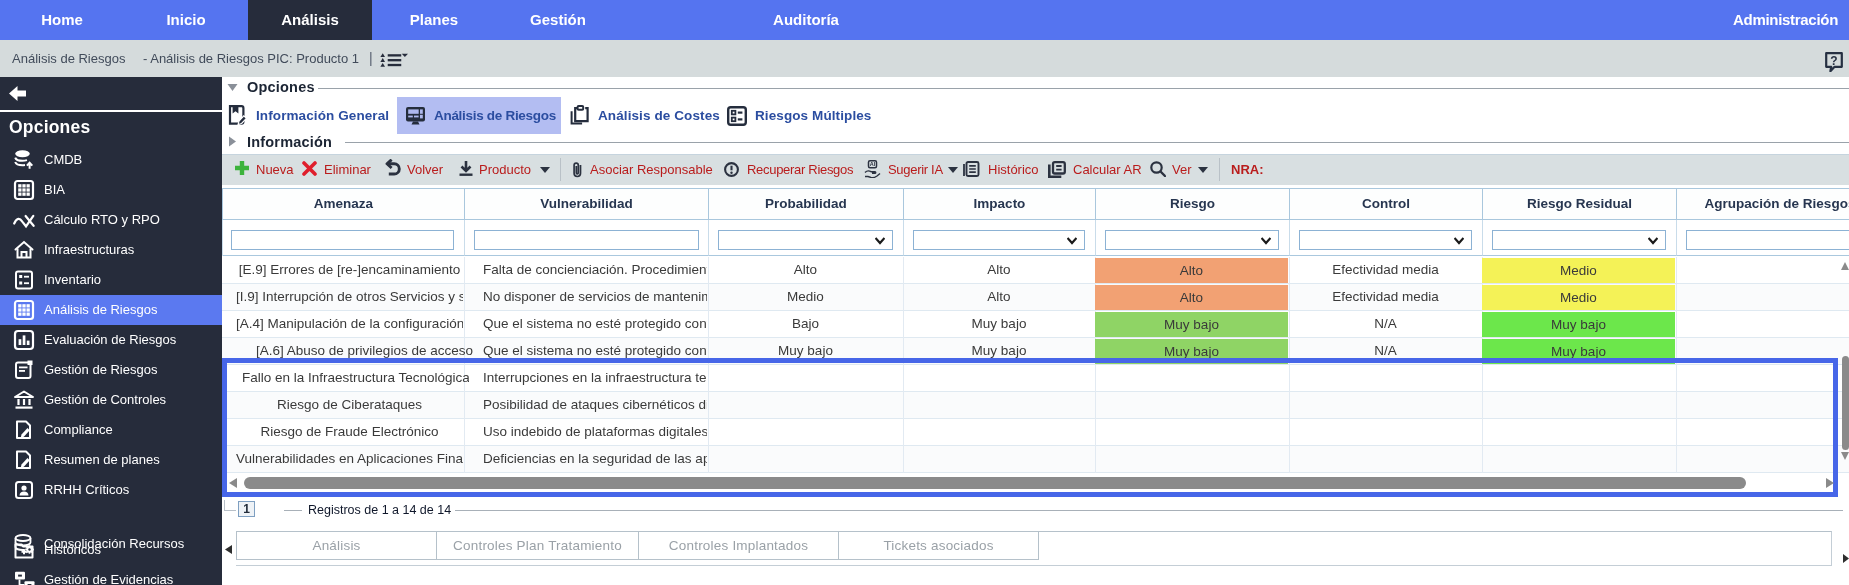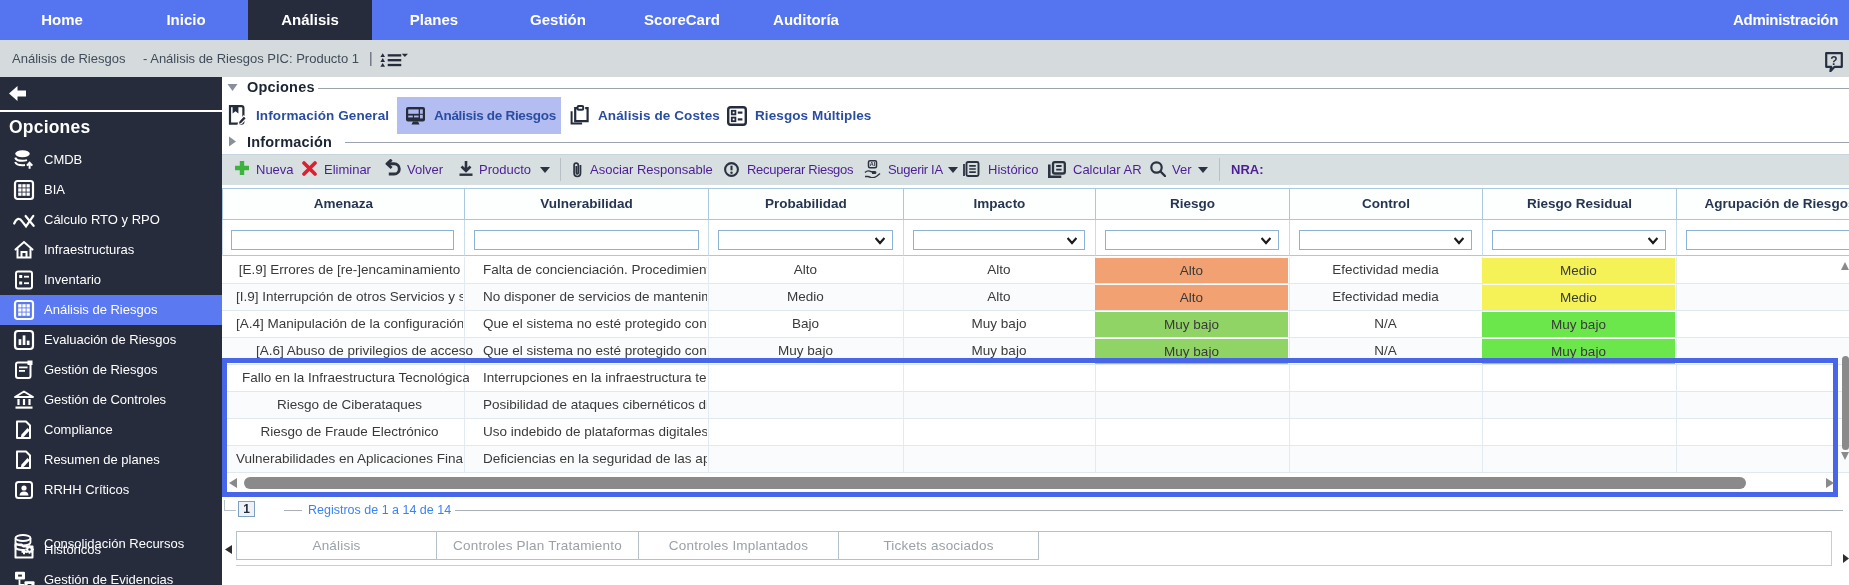--- a/index.html
+++ b/index.html
@@ -15,21 +15,21 @@
 .sitem{position:absolute;left:0;width:222px;height:30px}
 .sico{position:absolute;left:13px;top:4px;width:22px;height:22px}
 .slab{position:absolute;left:44px;top:0;height:30px;line-height:30px;font-size:13px;font-weight:400;letter-spacing:0;white-space:nowrap}
 
 .sechead{position:absolute;font-size:14.5px;font-weight:bold;color:#1c2534;letter-spacing:.2px}
 .secline{position:absolute;height:1px;background:#9aa2aa}
 
 .ttab{position:absolute;top:97px;height:37px;display:flex;align-items:center;font-size:13.5px;font-weight:bold;color:#2b4da0;letter-spacing:.1px}
 
 #tbar{left:222px;top:154px;width:1627px;height:31px;background:#d8dfe1;border-top:1px solid #c6d4de}
-.tb{position:absolute;top:0;height:31px;line-height:31px;font-size:13px;color:#4c1d95;white-space:nowrap}
+.tb{position:absolute;top:0;height:31px;line-height:31px;font-size:13px;color:#b91c1c;white-space:nowrap}
 .tsep{position:absolute;top:4px;height:23px;width:1px;background:#b9c1c7}
 
 .hcell{position:absolute;top:188px;height:32px;border:1px solid #a9c7dd;border-right:none;background:#fdfefe;text-align:center;line-height:30px;font-weight:bold;font-size:13.5px;color:#273650;overflow:hidden}
 .fcell{position:absolute;top:220px;height:36px;border-bottom:1px solid #aac8de;border-left:1px solid #c9dcea}
 .finput{position:absolute;top:230px;height:20px;border:1px solid #8cb2d4;background:#fff}
 .fsel{position:absolute;top:230px;height:20px;border:1px solid #8cb2d4;background:#fff}
 .chev{position:absolute;top:6px;width:10px;height:8px}
 .drow{position:absolute;left:222px;width:1627px;height:27px;border-bottom:1px solid #dfe9f1;background:#fff}
 .dcell{position:absolute;top:0;height:26px;line-height:26px;font-size:13.5px;color:#3a3a3a;white-space:nowrap;overflow:hidden}
 .dl{padding-left:14px;text-align:center}
@@ -42,21 +42,20 @@
 .btab{position:absolute;top:531px;height:29px;border:1px solid #b5c1ca;border-right:none;background:#fff;text-align:center;line-height:27px;font-size:13.5px;color:#9aa1a7;letter-spacing:.2px}
 </style></head>
 <body>
 
 <div class="abs" id="nav">
   <div class="navitem" style="left:0;width:124px">Home</div>
   <div class="navitem" style="left:124px;width:124px">Inicio</div>
   <div class="navitem active" style="left:248px;width:124px">Análisis</div>
   <div class="navitem" style="left:372px;width:124px">Planes</div>
   <div class="navitem" style="left:496px;width:124px">Gestión</div>
-  <div class="navitem" style="left:620px;width:124px">ScoreCard</div>
   <div class="navitem" style="left:744px;width:124px">Auditoría</div>
   <div class="navitem" style="right:11px;width:160px;text-align:right;letter-spacing:-.3px">Administración</div>
 </div>
 
 <div class="abs" id="crumb">
   <span class="abs" style="left:12px;top:11px">Análisis de Riesgos</span>
   <span class="abs" style="left:143px;top:11px">- Análisis de Riesgos PIC: Producto 1</span>
   <span class="abs" style="left:369px;top:10px;color:#555f6e;font-size:14px">|</span>
   <svg class="abs" style="left:380px;top:13px" width="28" height="14" viewBox="0 0 29 14">
     <g fill="#262c3b">
@@ -515,21 +514,21 @@
   </svg>
 <div class="abs sthumb" style="left:244px;top:477px;width:1502px;height:12px"></div>
 <svg class="abs" style="left:1826px;top:478px" width="8" height="10" viewBox="0 0 8 10">
     <path d="M0 0 L8 5 L0 10 Z" fill="#8a8a8a"></path>
   </svg>
 
 <div class="abs" style="left:224px;top:500px;width:1px;height:10px;background:#b8c0c8"></div>
 <div class="abs" style="left:224px;top:510px;width:12px;height:1px;background:#b8c0c8"></div>
 <div class="abs" style="left:238px;top:501px;width:17px;height:16px;background:#eef2f6;border:1px solid #7e9fc1;text-align:center;line-height:14px;font-size:12px;font-weight:bold;color:#222c3a">1</div>
 <div class="abs" style="left:284px;top:510px;width:18px;height:1px;background:#a8b0b8"></div>
-<div class="abs" style="left:308px;top:503px;font-size:12.5px;color:#3b82f6">Registros de 1 a 14 de 14</div>
+<div class="abs" style="left:308px;top:503px;font-size:12.5px;color:#0f172a">Registros de 1 a 14 de 14</div>
 <div class="abs" style="left:455px;top:510px;width:1388px;height:1px;background:#a8b0b8"></div>
 
 <svg class="abs" style="left:225px;top:545px" width="7" height="9" viewBox="0 0 7 9">
     <path d="M7 0 L7 9 L0 4.5 Z" fill="#2e2e2e"></path>
   </svg>
 <div class="btab" style="left:236px;width:200px">Análisis</div>
 <div class="btab" style="left:436px;width:202px">Controles Plan Tratamiento</div>
 <div class="btab" style="left:638px;width:200px">Controles Implantados</div>
 <div class="btab" style="left:838px;width:201px;border-right:1px solid #b5c1ca">Tickets asociados</div>
 <div class="abs" style="left:1039px;top:531px;width:793px;height:35px;border-top:1px solid #b5c1ca;border-bottom:1px solid #c4ced6;border-right:1px solid #c4ced6"></div>

